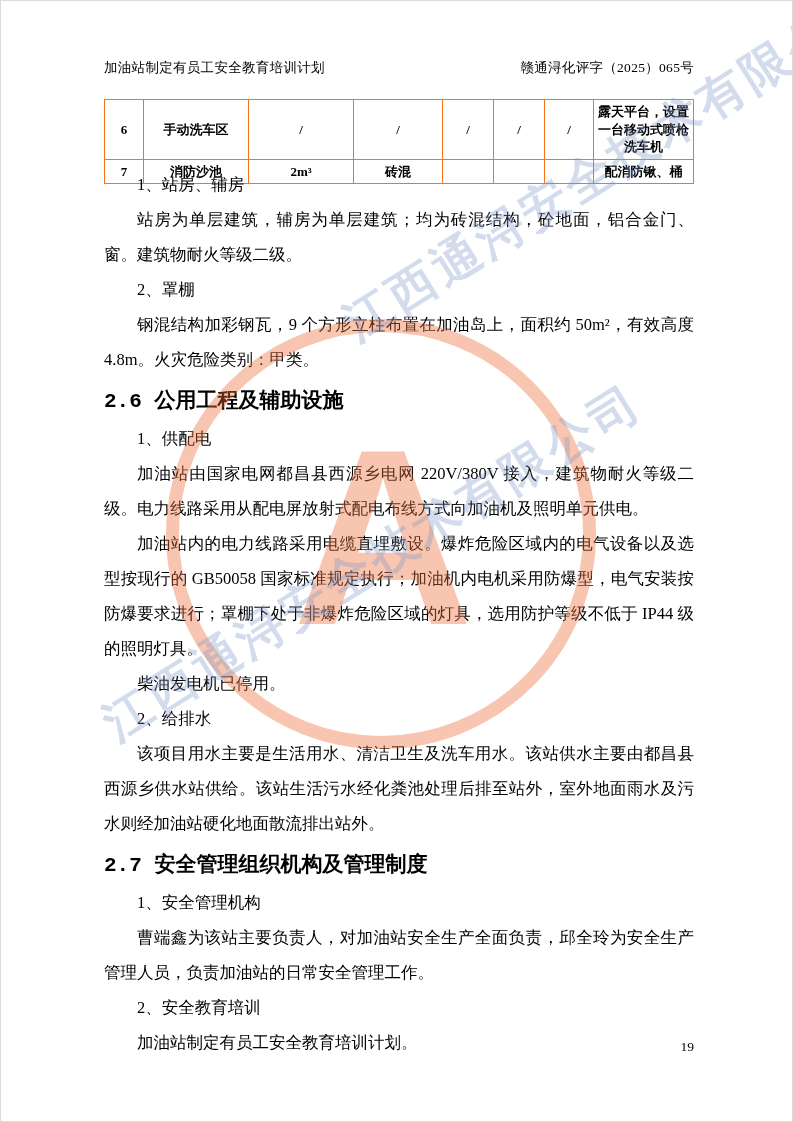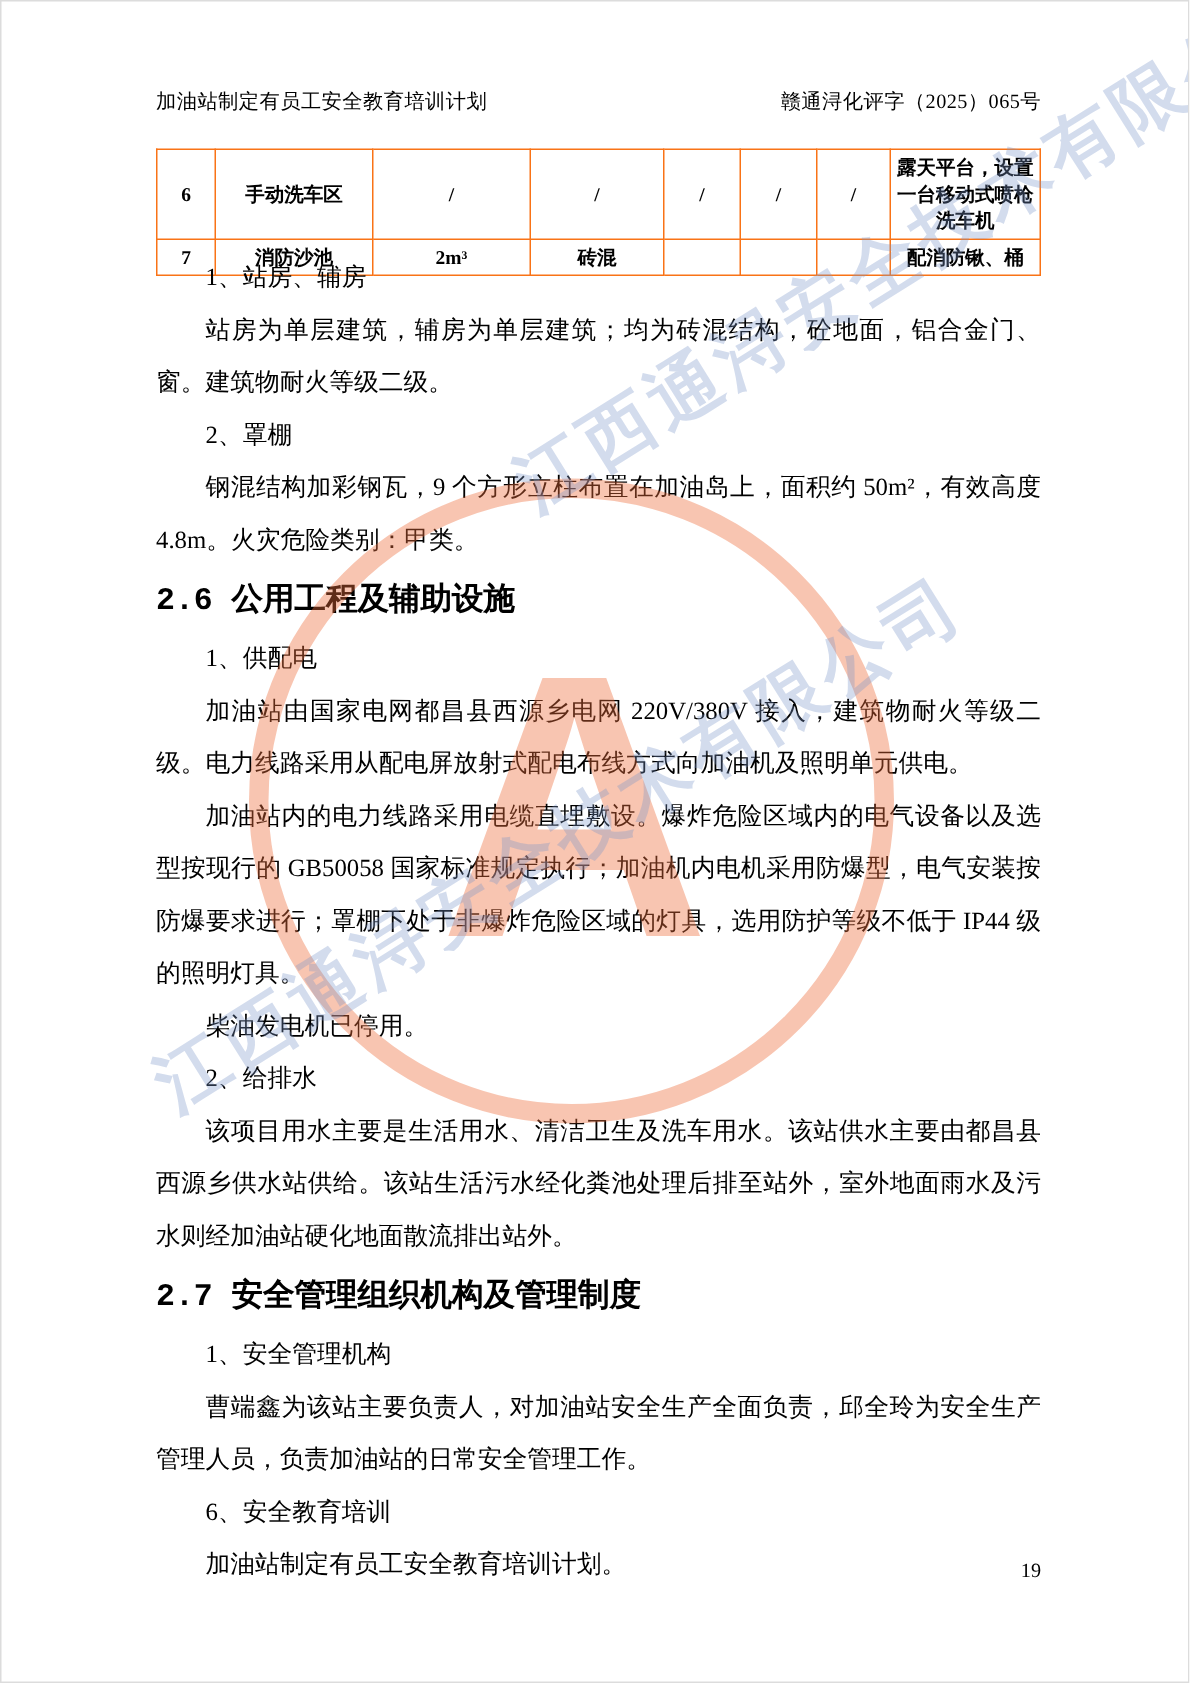--- a/index.html
+++ b/index.html
@@ -217,21 +217,21 @@
       <p>柴油发电机已停用。</p>
 
       <p>2、给排水</p>
       <p>该项目用水主要是生活用水、清洁卫生及洗车用水。该站供水主要由都昌县西源乡供水站供给。该站生活污水经化粪池处理后排至站外，室外地面雨水及污水则经加油站硬化地面散流排出站外。</p>
 
       <h2 class="sec">2.7 安全管理组织机构及管理制度</h2>
 
       <p>1、安全管理机构</p>
       <p>曹端鑫为该站主要负责人，对加油站安全生产全面负责，邱全玲为安全生产管理人员，负责加油站的日常安全管理工作。</p>
 
-      <p>6、安全教育培训</p>
+      <p>2、安全教育培训</p>
       <p>加油站制定有员工安全教育培训计划。</p>
 
     </div>
 
     <div class="page-number">19</div>
 
   </div>
 </div>
 
 </body></html>

